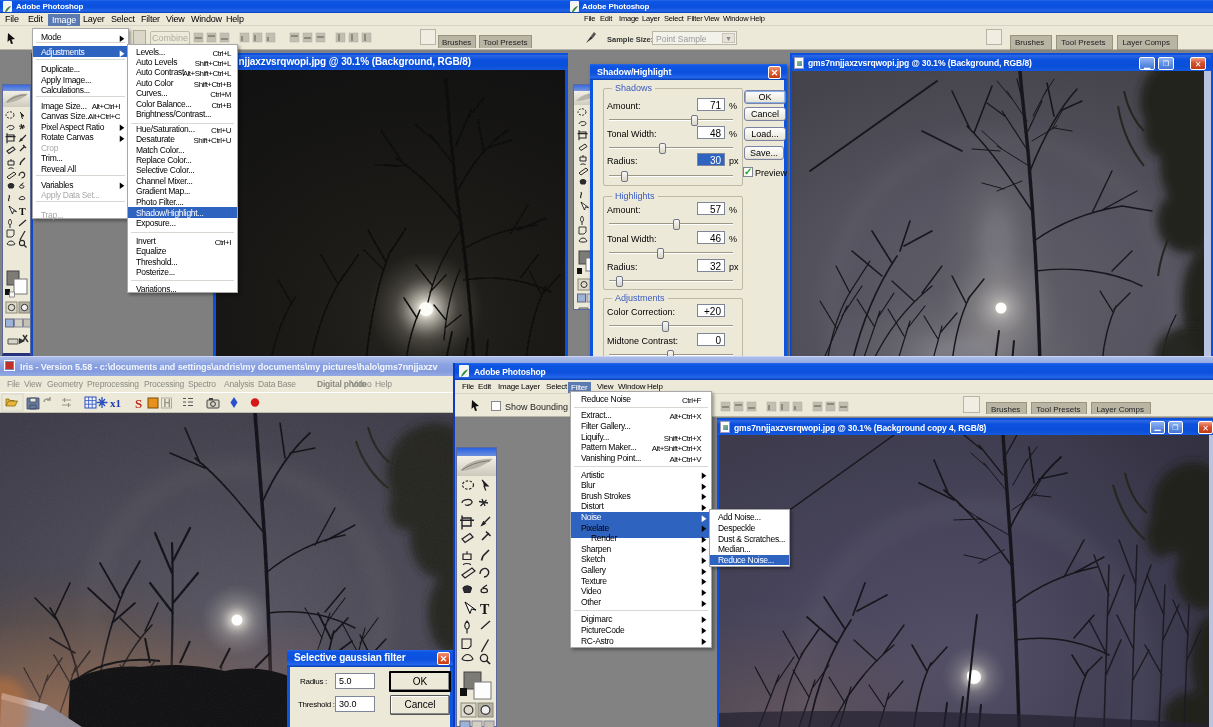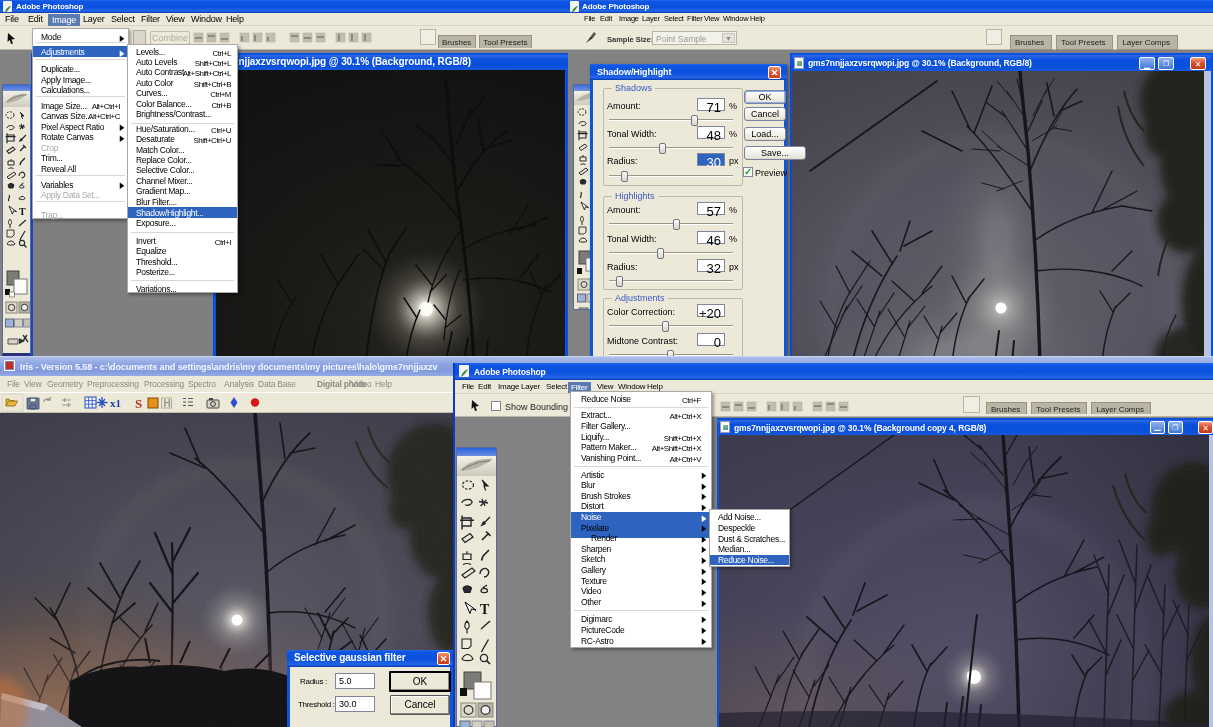--- a/index.html
+++ b/index.html
@@ -17,21 +17,21 @@
   .msel { background:#5b7ab2; color:#fff; }
   .menu { position:absolute; background:#fff; border:1px solid #a8a8a8; box-shadow:2px 2px 3px rgba(0,0,0,.35); }
   .mi { position:absolute; left:0; right:0; font-size:8.5px; line-height:11px; color:#000; white-space:nowrap; letter-spacing:-0.3px; }
   .mi .lab { position:absolute; }
   .mi .sc { position:absolute; font-size:8px; letter-spacing:-0.5px; top:1px; }
   .mi .arr { position:absolute; font-size:6px; transform:scaleY(1.4); }
   .gray { color:#a9a9a9; }
   .hil { background:#2f63c0; color:#fff; }
   .sep { position:absolute; left:3px; right:3px; height:1px; background:#d8d8d2; }
   .xpbtn { position:absolute; background:linear-gradient(180deg,#ffffff,#f4f3ec 45%,#e8e6da 90%,#d8d4c4); border:1px solid #7b82a2; border-radius:3px; font-size:9px; text-align:center; color:#000; }
-  .inp { position:absolute; background:#fff; border:1px solid #7f8699; font-size:13px; color:#000; }
+  .inp { position:absolute; background:#fff; border:1px solid #7f8699; font-size:10px; color:#000; }
   .grp { position:absolute; border:1px solid #bdb9a5; border-radius:2px; }
   .grp>b { position:absolute; top:-6px; left:8px; background:#ece9d8; padding:0 3px; color:#3b5bc0; font-weight:normal; font-size:9px; line-height:11px;}
   .slider { position:absolute; height:10px; }
   .slider .trk { position:absolute; left:0; right:0; top:4px; height:2px; background:#9c9888; border-bottom:1px solid #fff; }
   .slider .th { position:absolute; top:0px; width:7px; height:11px; background:linear-gradient(180deg,#f8f8f5,#d8d5c8); border:1px solid #6f7585; border-radius:2px; }
   .ck { position:absolute; width:10px; height:10px; background:#fff; border:1px solid #7f8699; }
   .ck:after{ content:"✓"; position:absolute; left:0px; top:-2px; font-size:10px; color:#21a121; font-weight:bold;}
 </style></head>
 <body>
 
@@ -243,21 +243,21 @@
     <div class="abs" style="left:14px; top:272px; font-size:9px;">Midtone Contrast:</div>
     <div class="inp" style="left:104px; top:269px; width:28px; height:13px; text-align:right; padding:1px 3px 0 0;">0</div>
     <div class="slider" style="left:16px; top:286px; width:124px;">
         <div class="trk"></div>
         <div class="th" style="left:58px;"></div>
       </div>
 
     <div class="xpbtn" style="left:151px; top:26px; width:42px; height:14px; line-height:13px; box-shadow:0 0 0 1px #89b0ea inset;">OK</div>
     <div class="xpbtn" style="left:151px; top:43px; width:42px; height:14px; line-height:13px;">Cancel</div>
     <div class="xpbtn" style="left:151px; top:63px; width:42px; height:14px; line-height:13px;">Load...</div>
-    <div class="xpbtn" style="left:151px; top:82px; width:62px; height:14px; line-height:13px;">Save...</div>
+    <div class="xpbtn" style="left:151px; top:82px; width:40px; height:14px; line-height:13px;">Save...</div>
     <div class="ck" style="left:150px; top:103px;"></div>
     <div class="abs" style="left:162px; top:104px; font-size:9px;">Preview</div>
   </div>
 </div>
 
 <div class="abs" id="w1" style="left:0; top:0; width:568px; height:363px; background:#828282;">
   <div class="abs tb-act" style="left:0; top:0; width:568px; height:13px;"></div>
   <div class="abs" style="left:3px; top:1px; width:9px; height:11px; background:#f4f4f4; border-radius:1px;"><svg width="9" height="11">
         <path d="M1.5 9 C3 4 6 2 8 2 C6 5 4 8 1.5 9 Z" fill="#3a8a3a"></path>
       </svg></div>
@@ -532,21 +532,21 @@
     <div class="mi" style="top:120.4px;">
         <span class="lab" style="left:8px;">Selective Color...</span>
       </div>
     <div class="mi" style="top:130.9px;">
         <span class="lab" style="left:8px;">Channel Mixer...</span>
       </div>
     <div class="mi" style="top:141.3px;">
         <span class="lab" style="left:8px;">Gradient Map...</span>
       </div>
     <div class="mi" style="top:151.8px;">
-        <span class="lab" style="left:8px;">Blur Filter....</span>
+        <span class="lab" style="left:8px;">Photo Filter....</span>
       </div>
     <div class="mi hil" style="top:162.2px; height:11px;">
         <span class="lab" style="left:8px; top:0.5px;">Shadow/Highlight...</span>
       </div>
     <div class="mi" style="top:173px;">
         <span class="lab" style="left:8px;">Exposure...</span>
       </div>
     <div class="sep" style="top:187px;"></div>
     <div class="mi" style="top:190.5px;">
         <span class="lab" style="left:8px;">Invert</span>

